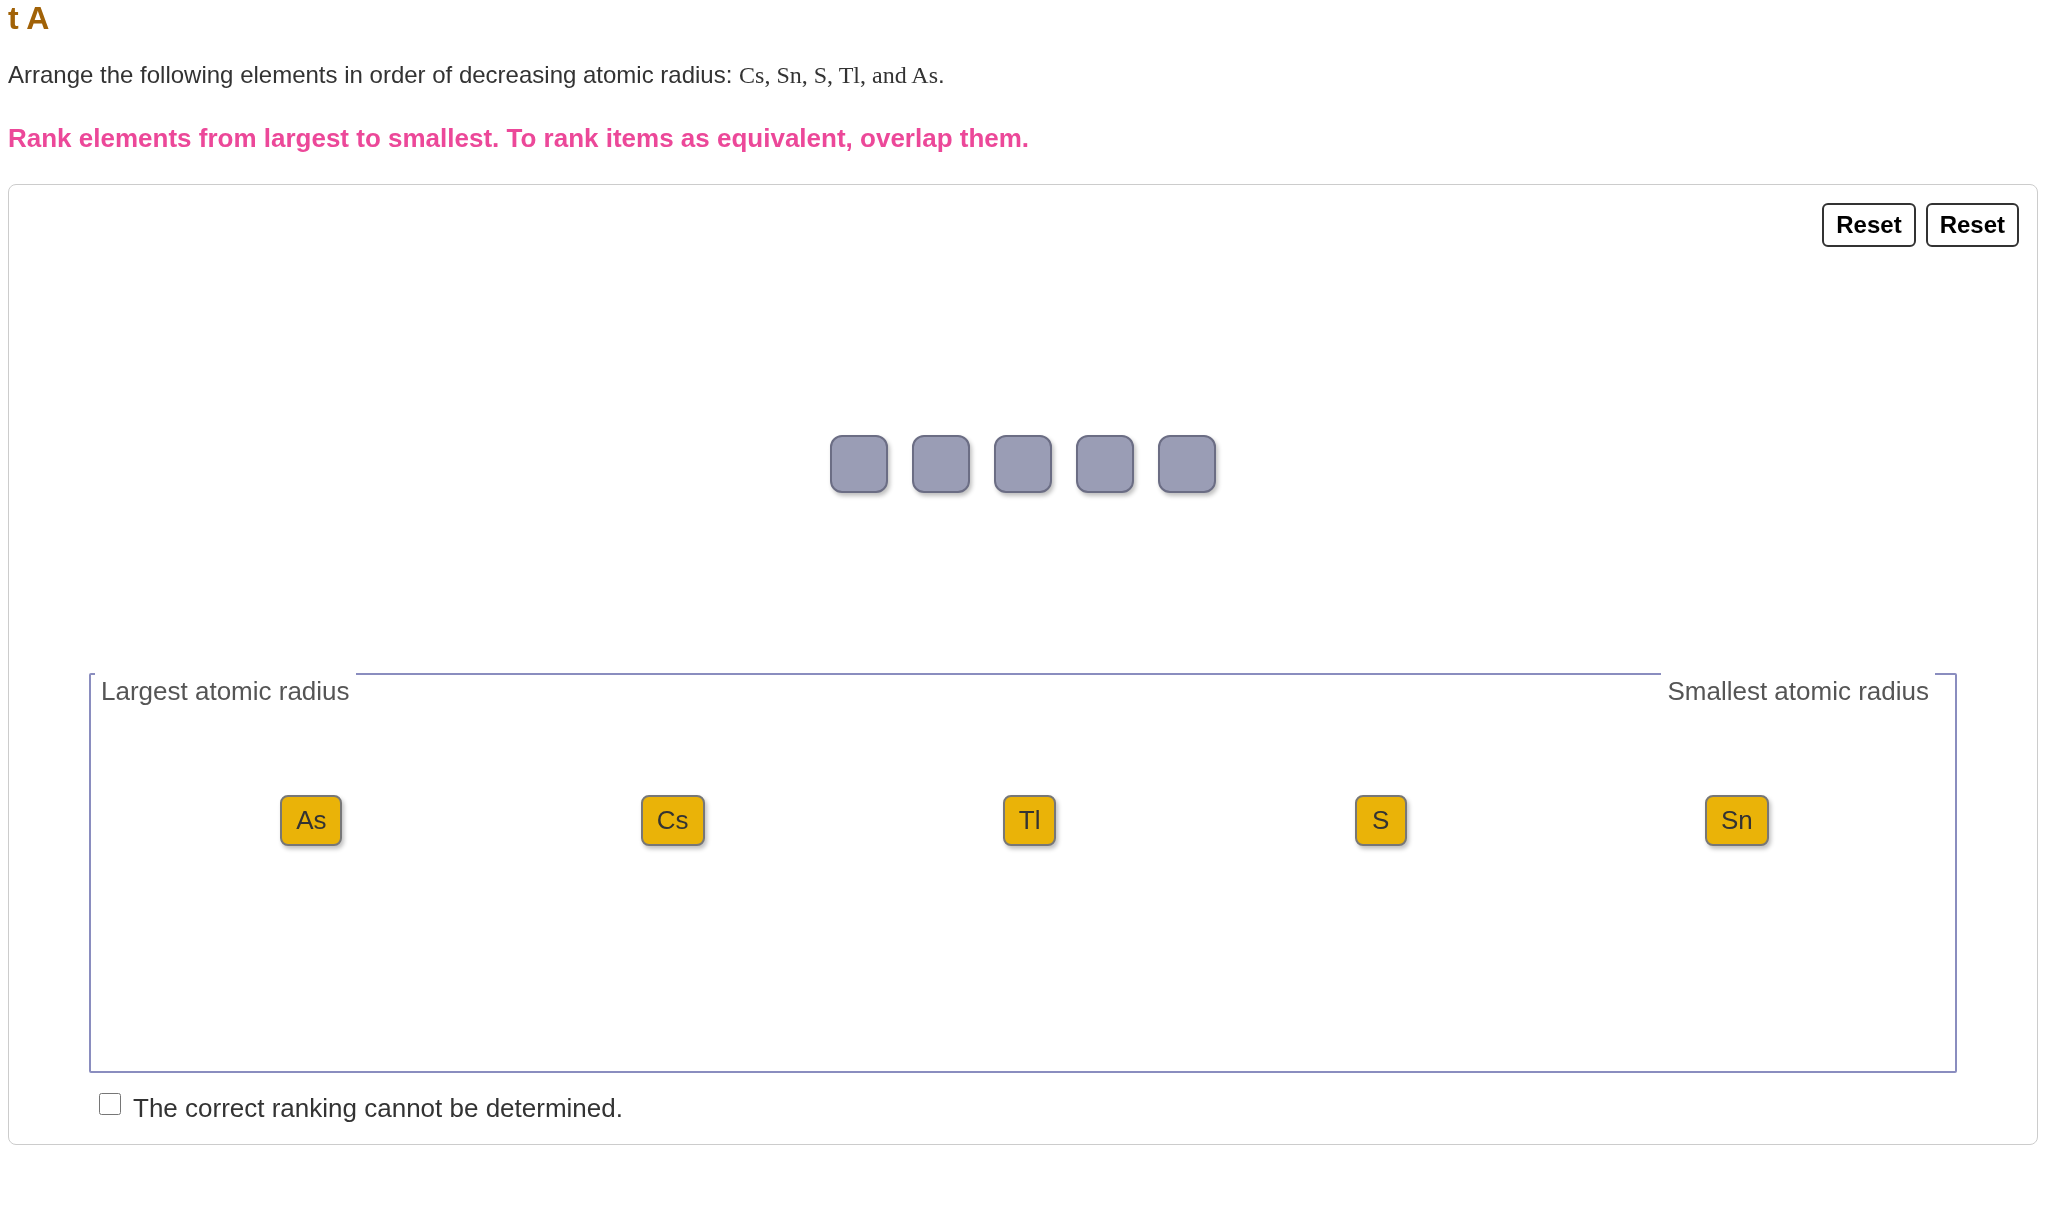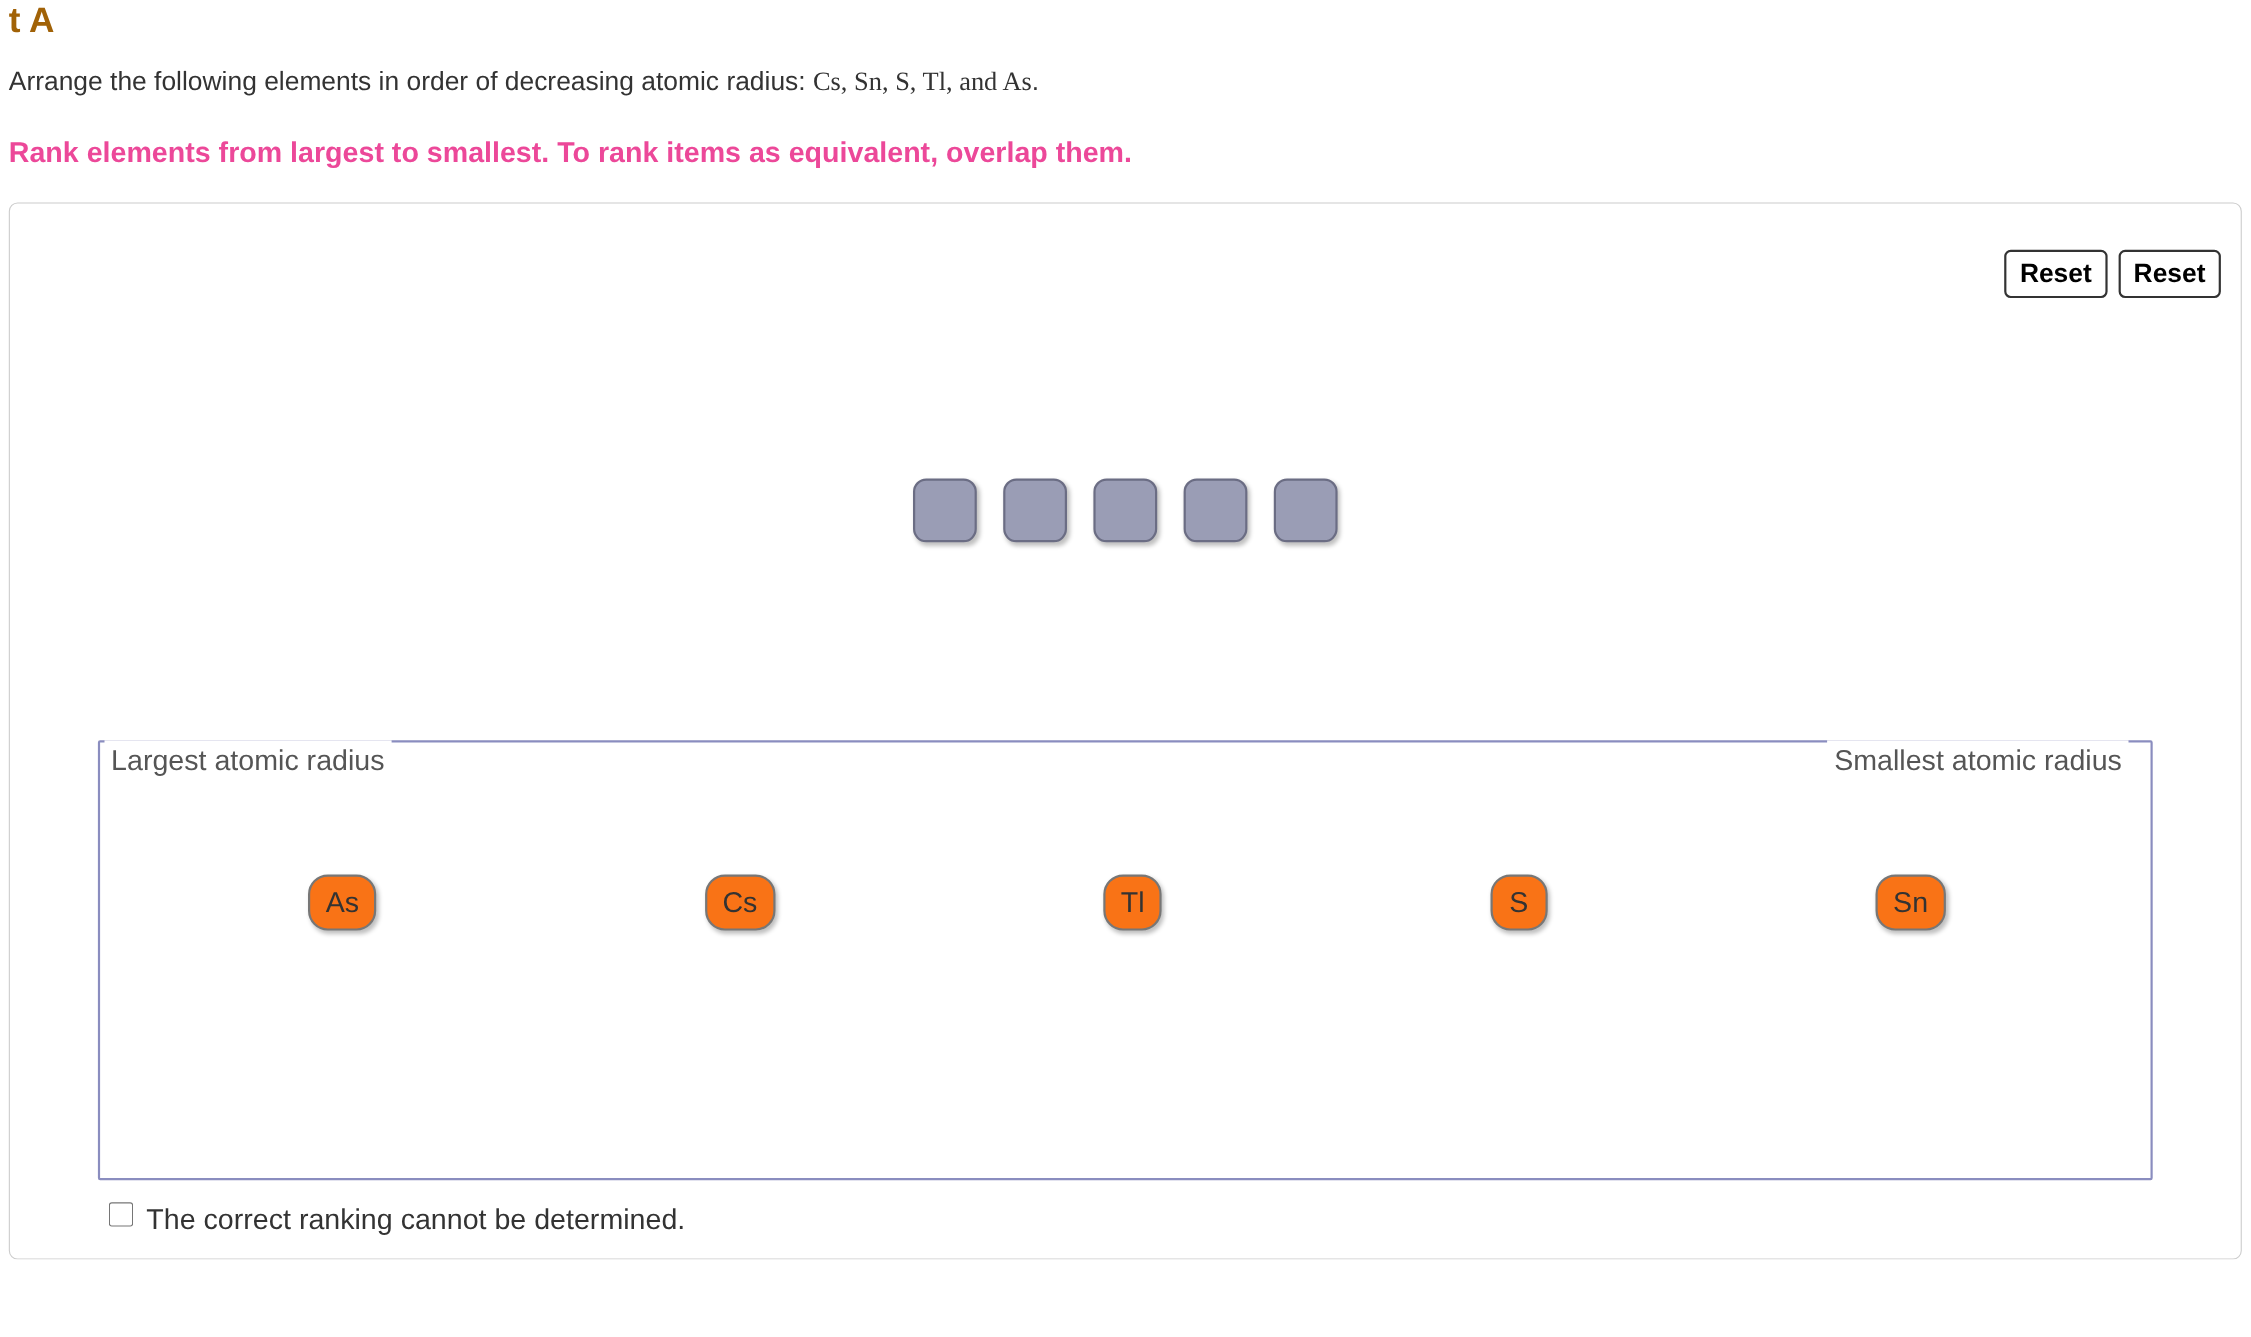--- a/index.html
+++ b/index.html
@@ -49,21 +49,20 @@
     }
     .top-buttons button {
       background: #fff;
       border: 2px solid #333;
       border-radius: 6px;
       padding: 6px 12px;
       font-size: 24px;
       font-weight: bold;
       color: #000;
       cursor: pointer;
-      margin-top: 24px;
     }
     .placeholder-row {
       display: flex;
       justify-content: center;
       gap: 24px;
       margin-top: 230px;
       margin-bottom: 180px;
     }
     .placeholder-slot {
       width: 58px;
@@ -96,23 +95,23 @@
     .label-right {
       right: 20px;
     }
     .tiles-row {
       display: flex;
       justify-content: space-around;
       align-items: center;
       margin-top: 30px;
     }
     .tile {
-      background: #f97316;
+      background: #eab308;
       border: 2px solid #777;
-      border-radius: 18px;
+      border-radius: 8px;
       padding: 8px 14px;
       font-size: 26px;
       color: #333;
       box-shadow: 2px 3px 4px rgba(0,0,0,0.25);
       cursor: move;
       min-width: 52px;
       text-align: center;
     }
     .checkbox-row {
       display: flex;

